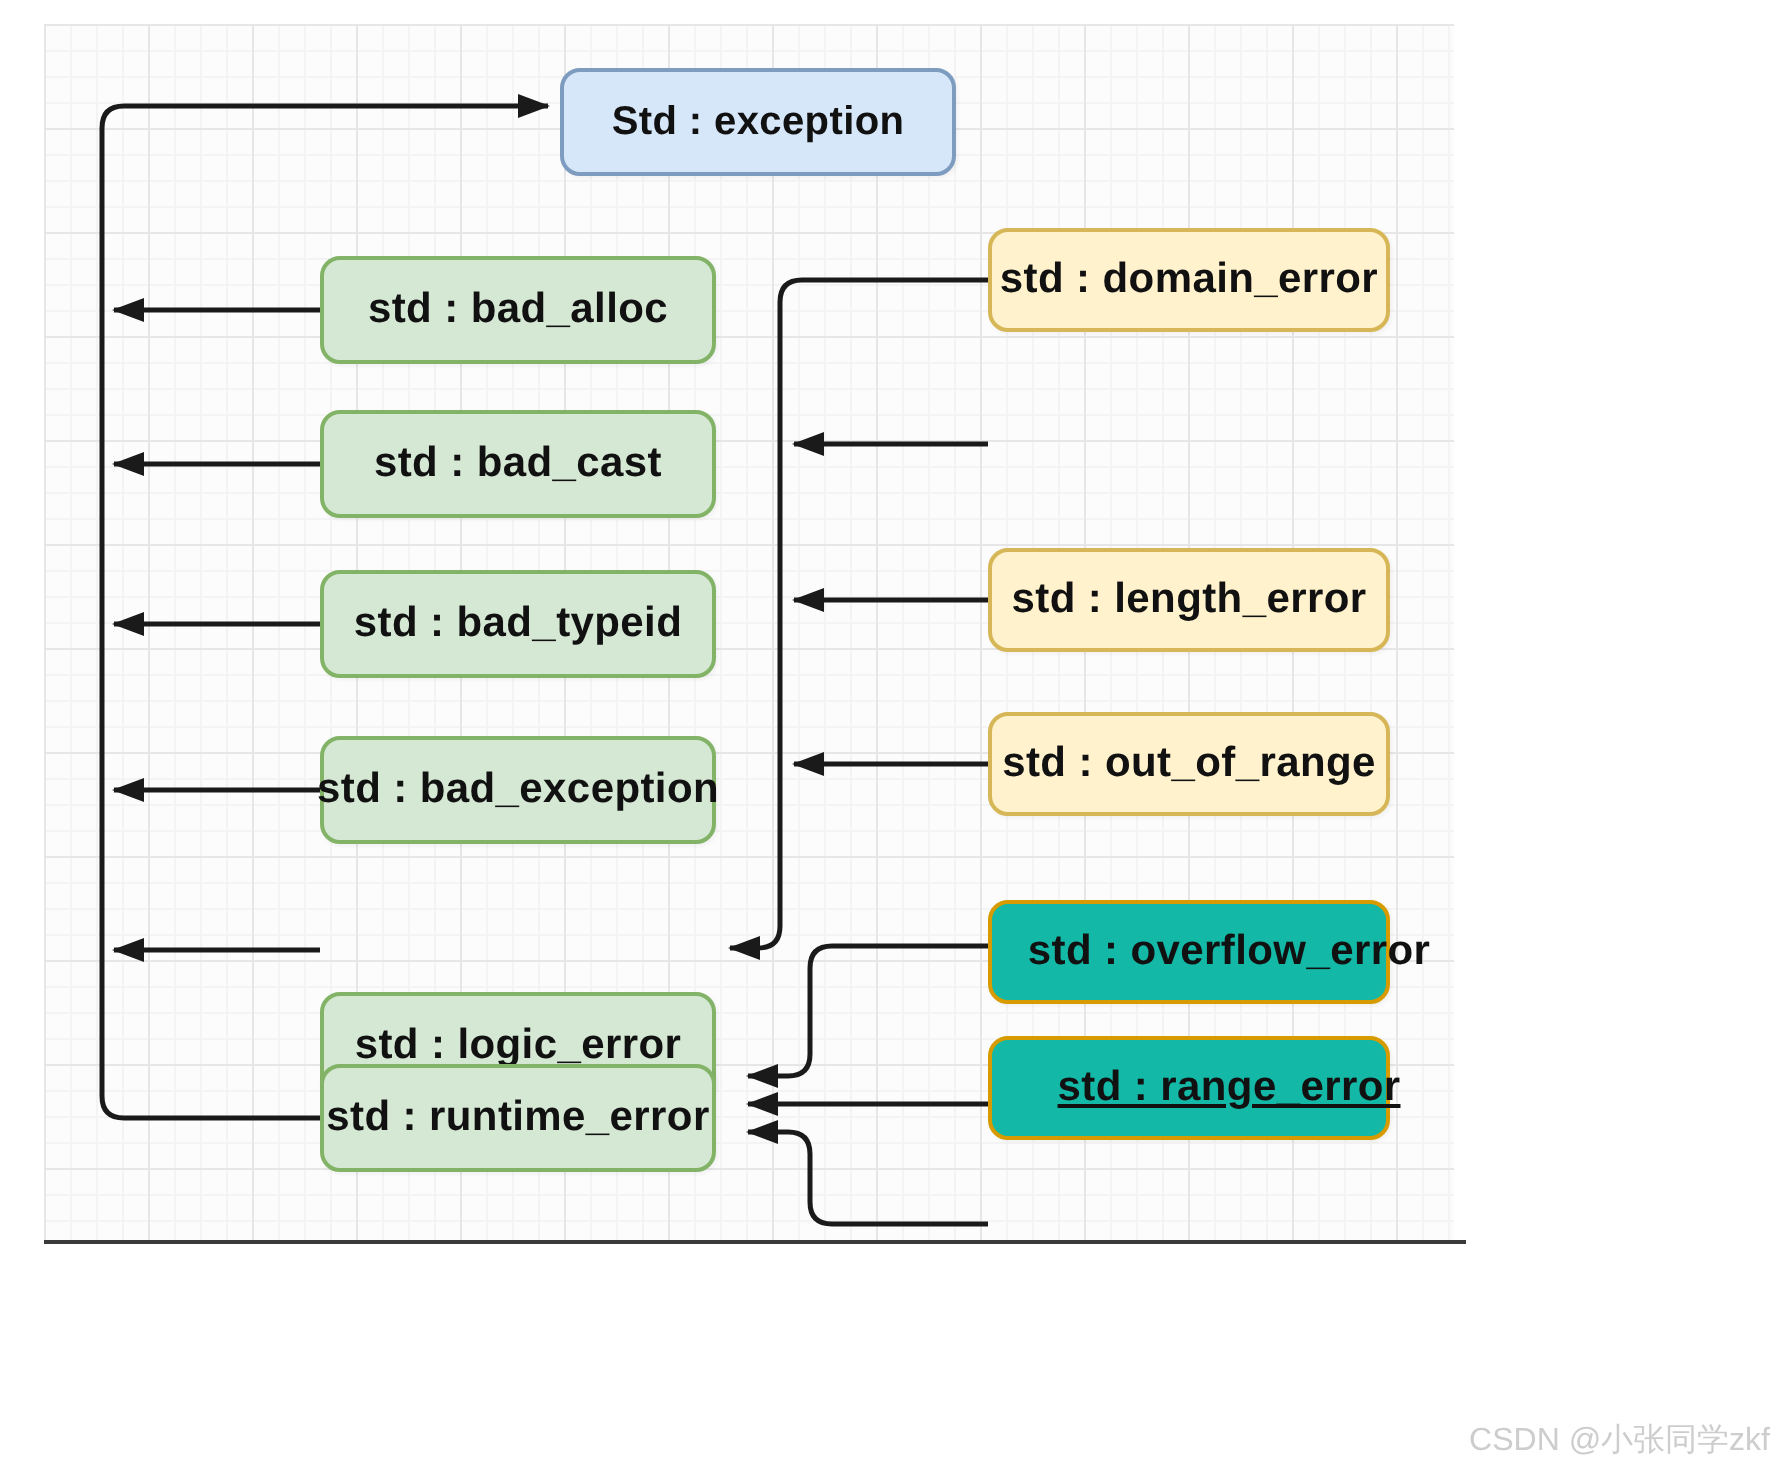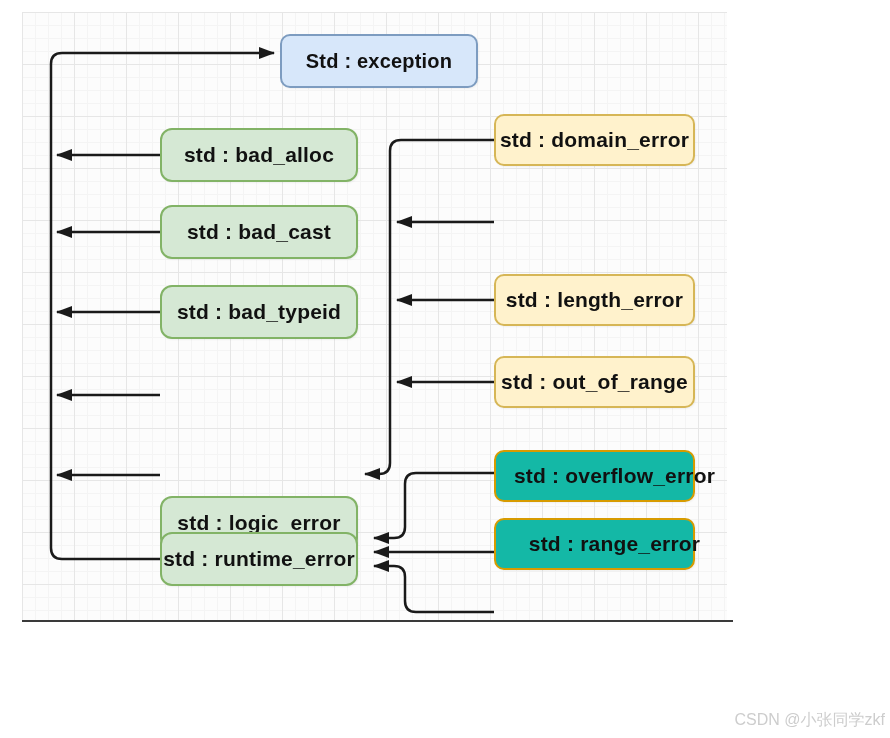--- a/index.html
+++ b/index.html
@@ -40,41 +40,41 @@
     font-weight: bold;
     font-size: 21px;
     color: #111111;
     letter-spacing: 0.2px;
     box-sizing: border-box;
     z-index: 2;
     box-shadow: 1px 1px 2px rgba(0,0,0,0.05);
     white-space: nowrap;
   }
   .node.blue   { background: #d7e7fa; border-color: #7d9cc0; }
-  .node.green  { background: #d5e8d4; border-color: #82b366; border-radius: 12px; }
+  .node.green  { background: #d5e8d4; border-color: #82b366; }
   .node.yellow { background: #fff2cc; border-color: #d6b656; }
   .node.orange { background: #14b8a6; border-color: #d79b00; padding-left: 40px; }
 
   #n-root          { left: 280px; top: 34px;  width: 198px; height: 54px; font-size: 20px; }
 
   .green           { left: 160px; width: 198px; height: 54px; }
   #n-bad-alloc     { top: 128px; }
   #n-bad-cast      { top: 205px; }
   #n-bad-typeid    { top: 285px; }
   #n-bad-exception { top: 368px; }
   #n-logic-error   { top: 448px; margin-top: 48px; }
   #n-runtime-error { top: 532px; }
 
   .yellow, .orange { left: 494px; width: 201px; height: 52px; }
   #n-domain-error      { top: 114px; }
   #n-invalid-argument  { top: 196px; width: 216px; }
   #n-length-error      { top: 274px; }
   #n-out-of-range      { top: 356px; }
   #n-overflow-error    { top: 450px; }
-  #n-range-error       { top: 518px; }
+  #n-range-error       { top: 518px; text-decoration: underline; }
   #n-underflow-error   { top: 586px; }
 
   #bottom-line {
     position: absolute;
     left: 22px; top: 620px;
     width: 711px; height: 2px;
     background: #3a3a3a;
     z-index: 3;
   }
   #bottom-cover {
@@ -124,20 +124,21 @@
       <path d="M 494 552 L 374 552" marker-end="url(#arrowhead)"></path>
       <path d="M 494 612 L 416 612 Q 405 612 405 601 L 405 577 Q 405 566 394 566 L 374 566" marker-end="url(#arrowhead)"></path>
     </g>
   </svg>
 
   <div class="node blue" id="n-root">Std : exception</div>
 
   <div class="node green" id="n-bad-alloc">std : bad_alloc</div>
   <div class="node green" id="n-bad-cast">std : bad_cast</div>
   <div class="node green" id="n-bad-typeid">std : bad_typeid</div>
+  <div class="node green" id="n-bad-exception">std : bad_exception</div>
   <div class="node green" id="n-logic-error">std : logic_error</div>
   <div class="node green" id="n-runtime-error">std : runtime_error</div>
 
   <div class="node yellow" id="n-domain-error">std : domain_error</div>
   <div class="node yellow" id="n-length-error">std : length_error</div>
   <div class="node yellow" id="n-out-of-range">std : out_of_range</div>
 
   <div class="node orange" id="n-overflow-error">std : overflow_error</div>
   <div class="node orange" id="n-range-error">std : range_error</div>
 

